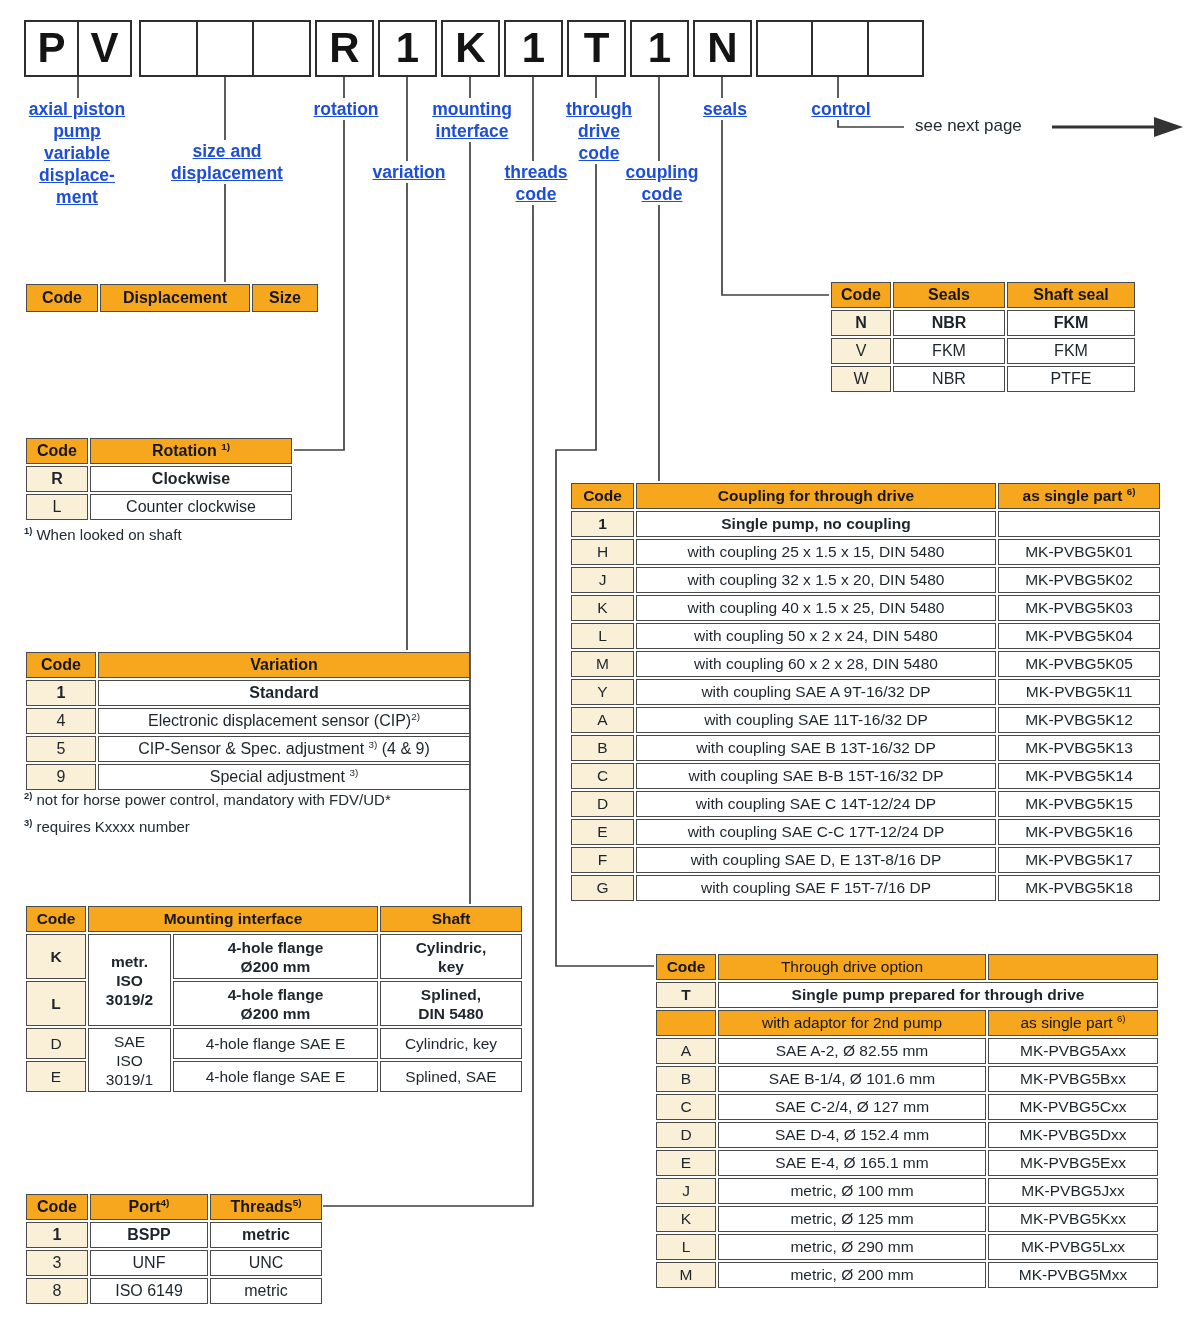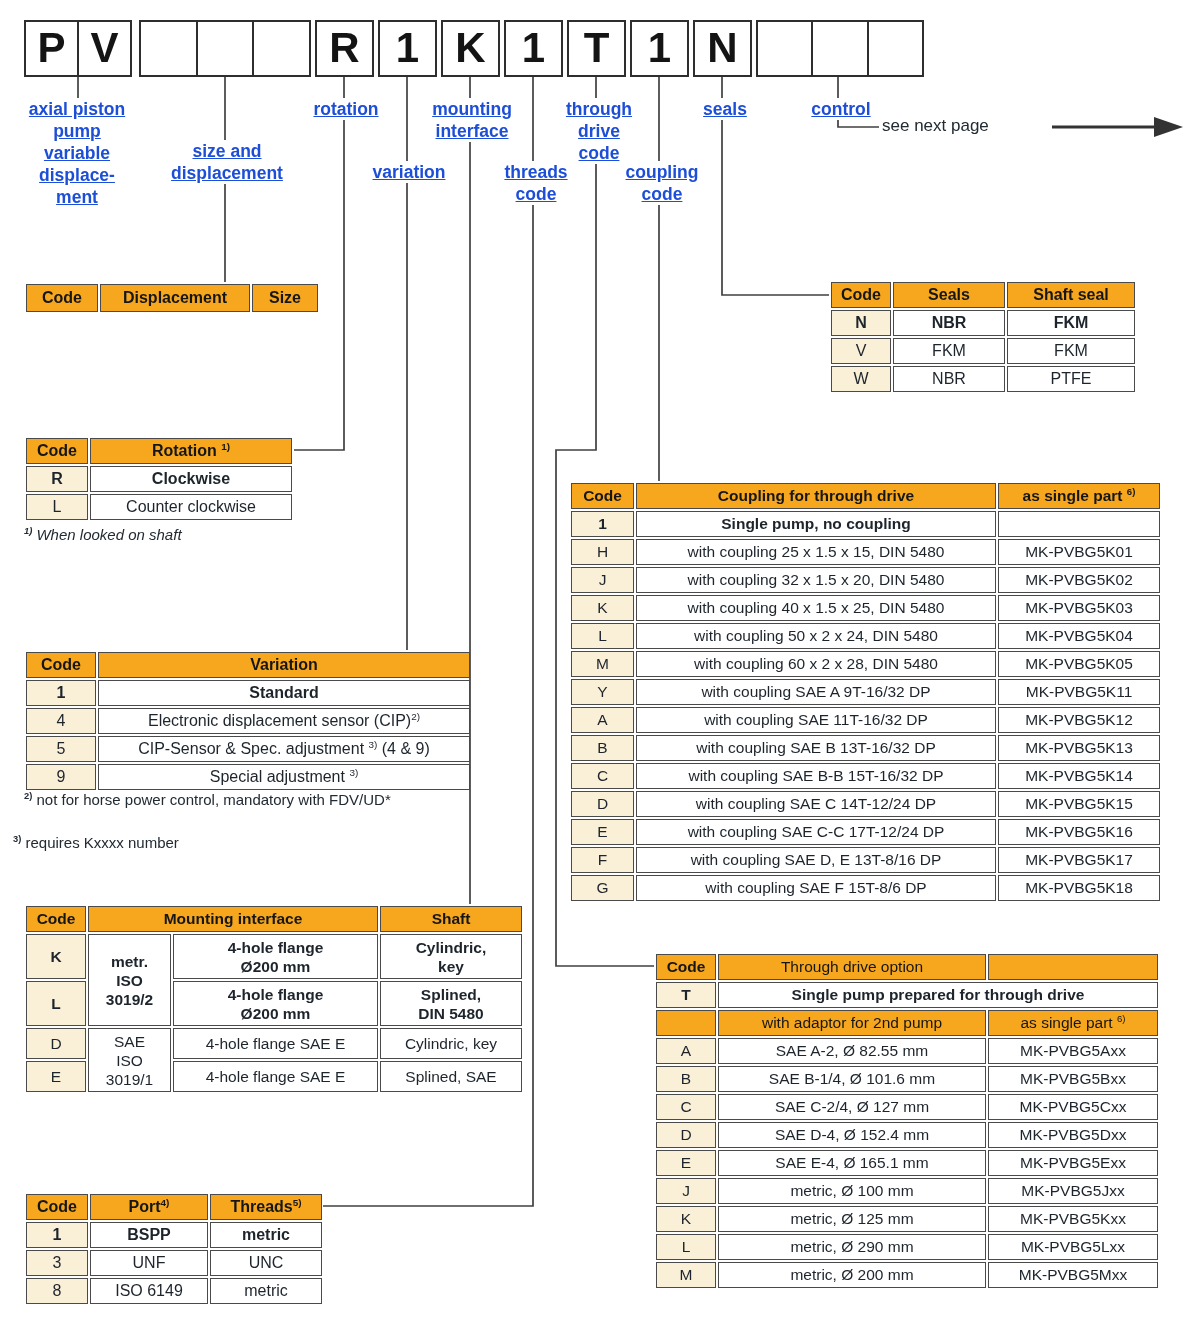--- a/index.html
+++ b/index.html
@@ -13,21 +13,21 @@
   .grp .cell{flex:1;border-left:2px solid #2e2e2e;font-size:42px;font-weight:bold;
        color:#141414;text-align:center;line-height:51px;}
   .grp .cell:first-child{border-left:none;}
   .box{position:absolute;top:20px;height:57px;width:59px;border:2px solid #2e2e2e;
        box-sizing:border-box;background:#fff;font-size:42px;font-weight:bold;color:#141414;
        text-align:center;line-height:51px;z-index:2;}
 
   
   .lbl{position:absolute;font-weight:bold;font-size:17.5px;line-height:22px;text-align:center;
        white-space:pre-line;background:#fff;color:#1d4ed8;padding:0 2px;z-index:3;text-decoration:underline;}
-  .snp{position:absolute;left:879px;top:116px;font-size:17px;color:#222a32;z-index:3;background:#fff;padding:0 3px;}
+  .snp{position:absolute;left:912px;top:116px;font-size:17px;color:#222a32;z-index:3;background:#fff;padding:0 3px;}
 
   
   .t{position:absolute;border-collapse:separate;border-spacing:2px;table-layout:fixed;
      font-size:16px;color:#1d242c;z-index:2;}
   .t td,.t th{border:1.6px solid #4a4a4a;box-sizing:border-box;padding:0 5px;text-align:center;
      background:#fff;vertical-align:middle;white-space:nowrap;overflow:hidden;}
   .t th{background:#F7A71E;font-weight:bold;color:#161616;}
   .t td.c{background:#FAF0D8;}
   .t th.oe{background:#F7A71E;}            
   .lft{text-align:right;}
@@ -147,21 +147,21 @@
     <tr class="b">
       <td class="c">R</td>
       <td>Clockwise</td>
     </tr>
     <tr>
       <td class="c">L</td>
       <td>Counter clockwise</td>
     </tr>
   </tbody>
     </table>
-  <div class="note" style="left:24px;top:526px;font-style:italic;">
+  <div class="note" style="left:24px;top:526px;">
     <sup>1)</sup>
     <span>When looked on shaft</span>
   </div>
 
   <table class="t t-seal" style="left:829px;top:280px;">
     <colgroup>
         <col style="width:60px">
         <col style="width:112px">
         <col style="width:128px">
       </colgroup>
@@ -214,21 +214,21 @@
     <tr>
       <td class="c">9</td>
       <td><span>Special adjustment </span><sup>3)</sup><span></span></td>
     </tr>
   </tbody>
     </table>
   <div class="note" style="left:24px;top:791px;">
     <sup>2)</sup>
     <span>not for horse power control, mandatory with FDV/UD*</span>
   </div>
-  <div class="note" style="left:13px;top:818px;margin-top:16px;">
+  <div class="note" style="left:24px;top:818px;">
     <sup>3)</sup>
     <span>requires Kxxxx number</span>
   </div>
 
   <table class="t t-coup" style="left:569px;top:481px;">
     <colgroup>
         <col style="width:63px">
         <col style="width:360px">
         <col style="width:162px">
       </colgroup>
@@ -298,21 +298,21 @@
           <td class="lft">with coupling SAE C-C 17T-12/24 DP</td>
           <td class="lft">MK-PVBG5K16</td>
         </tr>
     <tr>
           <td class="c">F</td>
           <td class="lft">with coupling SAE D, E 13T-8/16 DP</td>
           <td class="lft">MK-PVBG5K17</td>
         </tr>
     <tr>
           <td class="c">G</td>
-          <td class="lft">with coupling SAE F 15T-8/6 DP</td>
+          <td class="lft">with coupling SAE F 15T-7/16 DP</td>
           <td class="lft">MK-PVBG5K18</td>
         </tr>
   </tbody>
     </table>
 
   <table class="t t-mnt" style="left:24px;top:904px;">
     <colgroup>
         <col style="width:60px">
         <col style="width:83px">
         <col style="width:205px">

